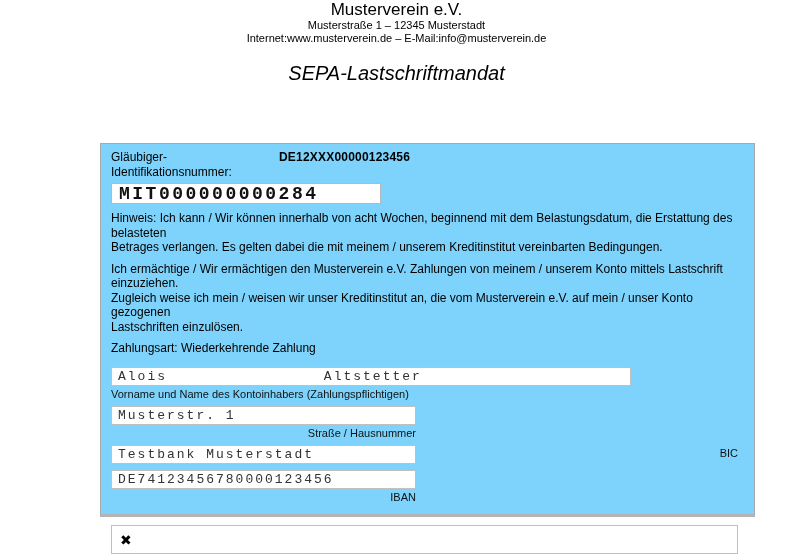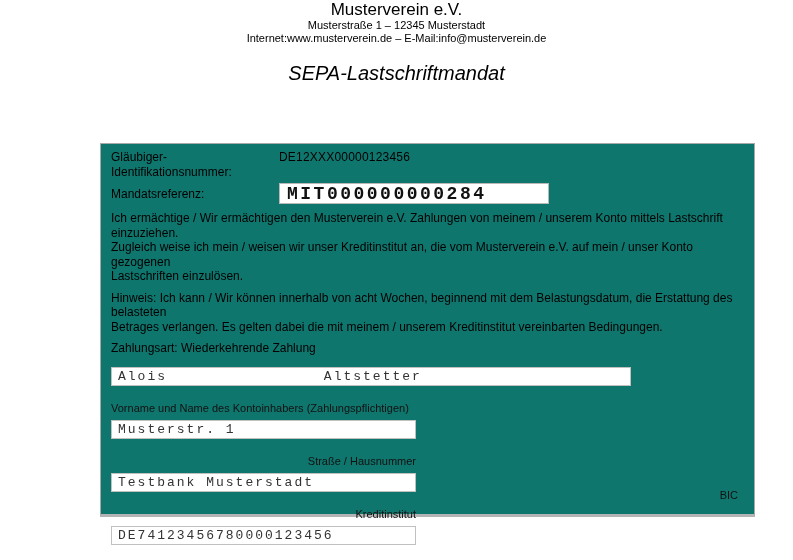--- a/index.html
+++ b/index.html
@@ -19,26 +19,26 @@
   .doc-title { font-size: 20px; line-height: 24px; margin-top: 16px; text-align: center; font-style: italic; }
 
   
   .form-box {
     position: absolute;
     left: 100px; top: 143px;
     width: 655px; height: 374px;
     border: 1px solid #a9a9a9;
     border-bottom: 3px solid #b4b4b4;
     padding: 6px 17px 6px 10px;
-    background: #0f766e;
+    background: #7dd3fc;
   }
 
   .gi-row { display: flex; align-items: baseline; font-size: 12px; line-height: 15px; }
   .gi-label { width: 168px; flex: 0 0 168px; }
-  .gi-value { font-weight: normal; letter-spacing: 0.2px; text-align: right; }
+  .gi-value { font-weight: bold; letter-spacing: 0.2px; text-align: right; }
 
   .mr-row { display: flex; align-items: center; margin-top: 3px; }
   .mr-label { width: 168px; flex: 0 0 168px; font-size: 12px; }
   .mr-input {
     width: 270px; height: 21px;
     border: 1px solid #b8b8b8;
     display: flex; align-items: center;
     padding-left: 7px;
     font-family: "Liberation Mono", monospace;
     font-weight: bold; font-size: 18px; letter-spacing: 2.5px;
@@ -62,21 +62,21 @@
     height: 19px; width: 100%;
     border: 1px solid #c0c0c0;
     background: #fff;
     display: flex; align-items: center;
     padding-left: 6px;
     font-family: "Liberation Mono", monospace;
     font-size: 13px; letter-spacing: 2px;
     color: #333;
     white-space: pre; overflow: hidden;
   }
-  .field-label { font-size: 11px; line-height: 12px; margin-top: 16px; color: #111; }
+  .field-label { font-size: 11px; line-height: 12px; margin-top: 2px; color: #111; }
 
   .signature-box {
     margin-top: 22px; width: 627px; height: 29px;
     border: 1px solid #c0c0c0;
     display: flex; align-items: center;
     padding-left: 8px;
     background: #fff;
   }
   .sig-x { font-size: 14px; font-weight: bold; color: #000; font-family: "DejaVu Sans", sans-serif; }
 </style>
@@ -92,49 +92,47 @@
 <div class="doc-title">SEPA-Lastschriftmandat</div>
 
 <div class="form-box">
 
   <div class="gi-row">
     <span class="gi-label">Gläubiger-Identifikationsnummer:</span>
     <span class="gi-value">DE12XXX00000123456</span>
   </div>
 
   <div class="mr-row">
-    <span class="mr-label">Mandatsreferenz:</span>
     <div class="mr-input">MIT000000000284</div>
   </div>
+
+  <div class="para">Hinweis: Ich kann / Wir können innerhalb von acht Wochen, beginnend mit dem Belastungsdatum, die Erstattung des belasteten
+Betrages verlangen. Es gelten dabei die mit meinem / unserem Kreditinstitut vereinbarten Bedingungen.</div>
 
   <div class="para">Ich ermächtige / Wir ermächtigen den Musterverein e.V. Zahlungen von meinem / unserem Konto mittels Lastschrift einzuziehen.
 Zugleich weise ich mein / weisen wir unser Kreditinstitut an, die vom Musterverein e.V. auf mein / unser Konto gezogenen
 Lastschriften einzulösen.</div>
-
-  <div class="para">Hinweis: Ich kann / Wir können innerhalb von acht Wochen, beginnend mit dem Belastungsdatum, die Erstattung des belasteten
-Betrages verlangen. Es gelten dabei die mit meinem / unserem Kreditinstitut vereinbarten Bedingungen.</div>
 
   <div class="payment-type">Zahlungsart: Wiederkehrende Zahlung</div>
 
   <div class="field-block-full">
     <div class="input" style="width:520px">Alois                Altstetter</div>
     <div class="field-label">Vorname und Name des Kontoinhabers (Zahlungspflichtigen)</div>
   </div>
 
   <div class="field-row">
     <div class="col-left">
       <div class="input">Musterstr. 1</div>
       <div class="field-label">Straße / Hausnummer</div>
     </div>
   </div>
 
   <div class="field-row">
     <div class="col-left">
       <div class="input">Testbank Musterstadt</div>
-      <div class="field-label">Kreditinstitut</div>
     </div>
     <div class="col-right">
       <div class="field-label">BIC</div>
     </div>
   </div>
 
   <div class="field-row">
     <div class="col-left">
       <div class="input">DE74123456780000123456</div>
       <div class="field-label">IBAN</div>

